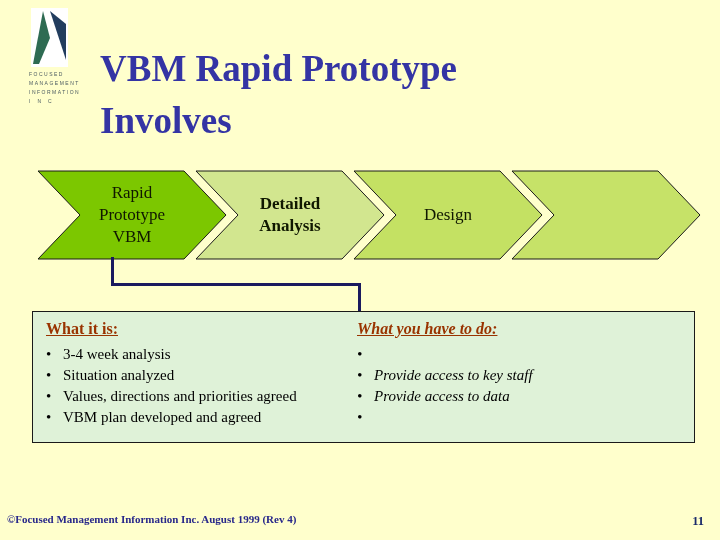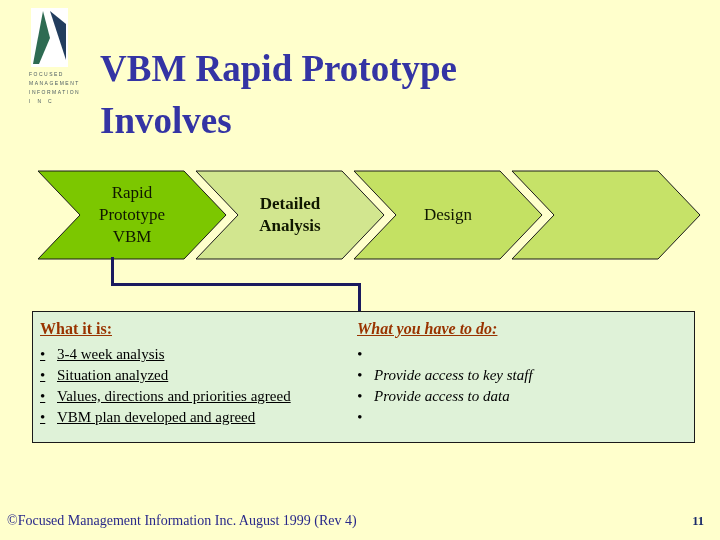--- a/index.html
+++ b/index.html
@@ -36,32 +36,32 @@
   .conn{position:absolute; background:#1A1A5E;}
   .conn-v1{left:111px; top:257px; width:3px; height:29px;}
   .conn-h {left:111px; top:283px; width:250px; height:3px;}
   .conn-v2{left:358px; top:283px; width:3px; height:30px;}
   
   .info-box{
     position:absolute; left:32px; top:311px; width:663px; height:132px;
     background:#DFF2D8; border:1px solid #1a1a1a; box-sizing:border-box;
   }
   .col{position:absolute; top:7px;}
-  .col-left{left:7px; width:305px;text-decoration:underline;}
+  .col-left{left:13px; width:305px;}
   .col-right{left:324px; width:335px;font-style:italic;}
   .col-heading{
     font-size:16px; font-weight:bold; color:#993300;
     text-decoration:underline; margin-bottom:5px; line-height:20px;
   }
   .bullet-row{display:flex; font-size:15px; line-height:21px; color:#000;}
   .bullet-dot{width:17px; flex:0 0 17px; text-align:left;}
   
   .footer-copyright{
     position:absolute; left:7px; top:513px;
-    font-size:14px; font-weight:normal; color:#28288A;
+    font-size:11px; font-weight:bold; color:#28288A;
   }
   .page-number{
     position:absolute; right:16px; top:514px;
     font-size:12.5px; font-weight:bold; color:#1A2A6A;
   }
 </style>
 </head>
 <body>
 
 <div class="slide">

